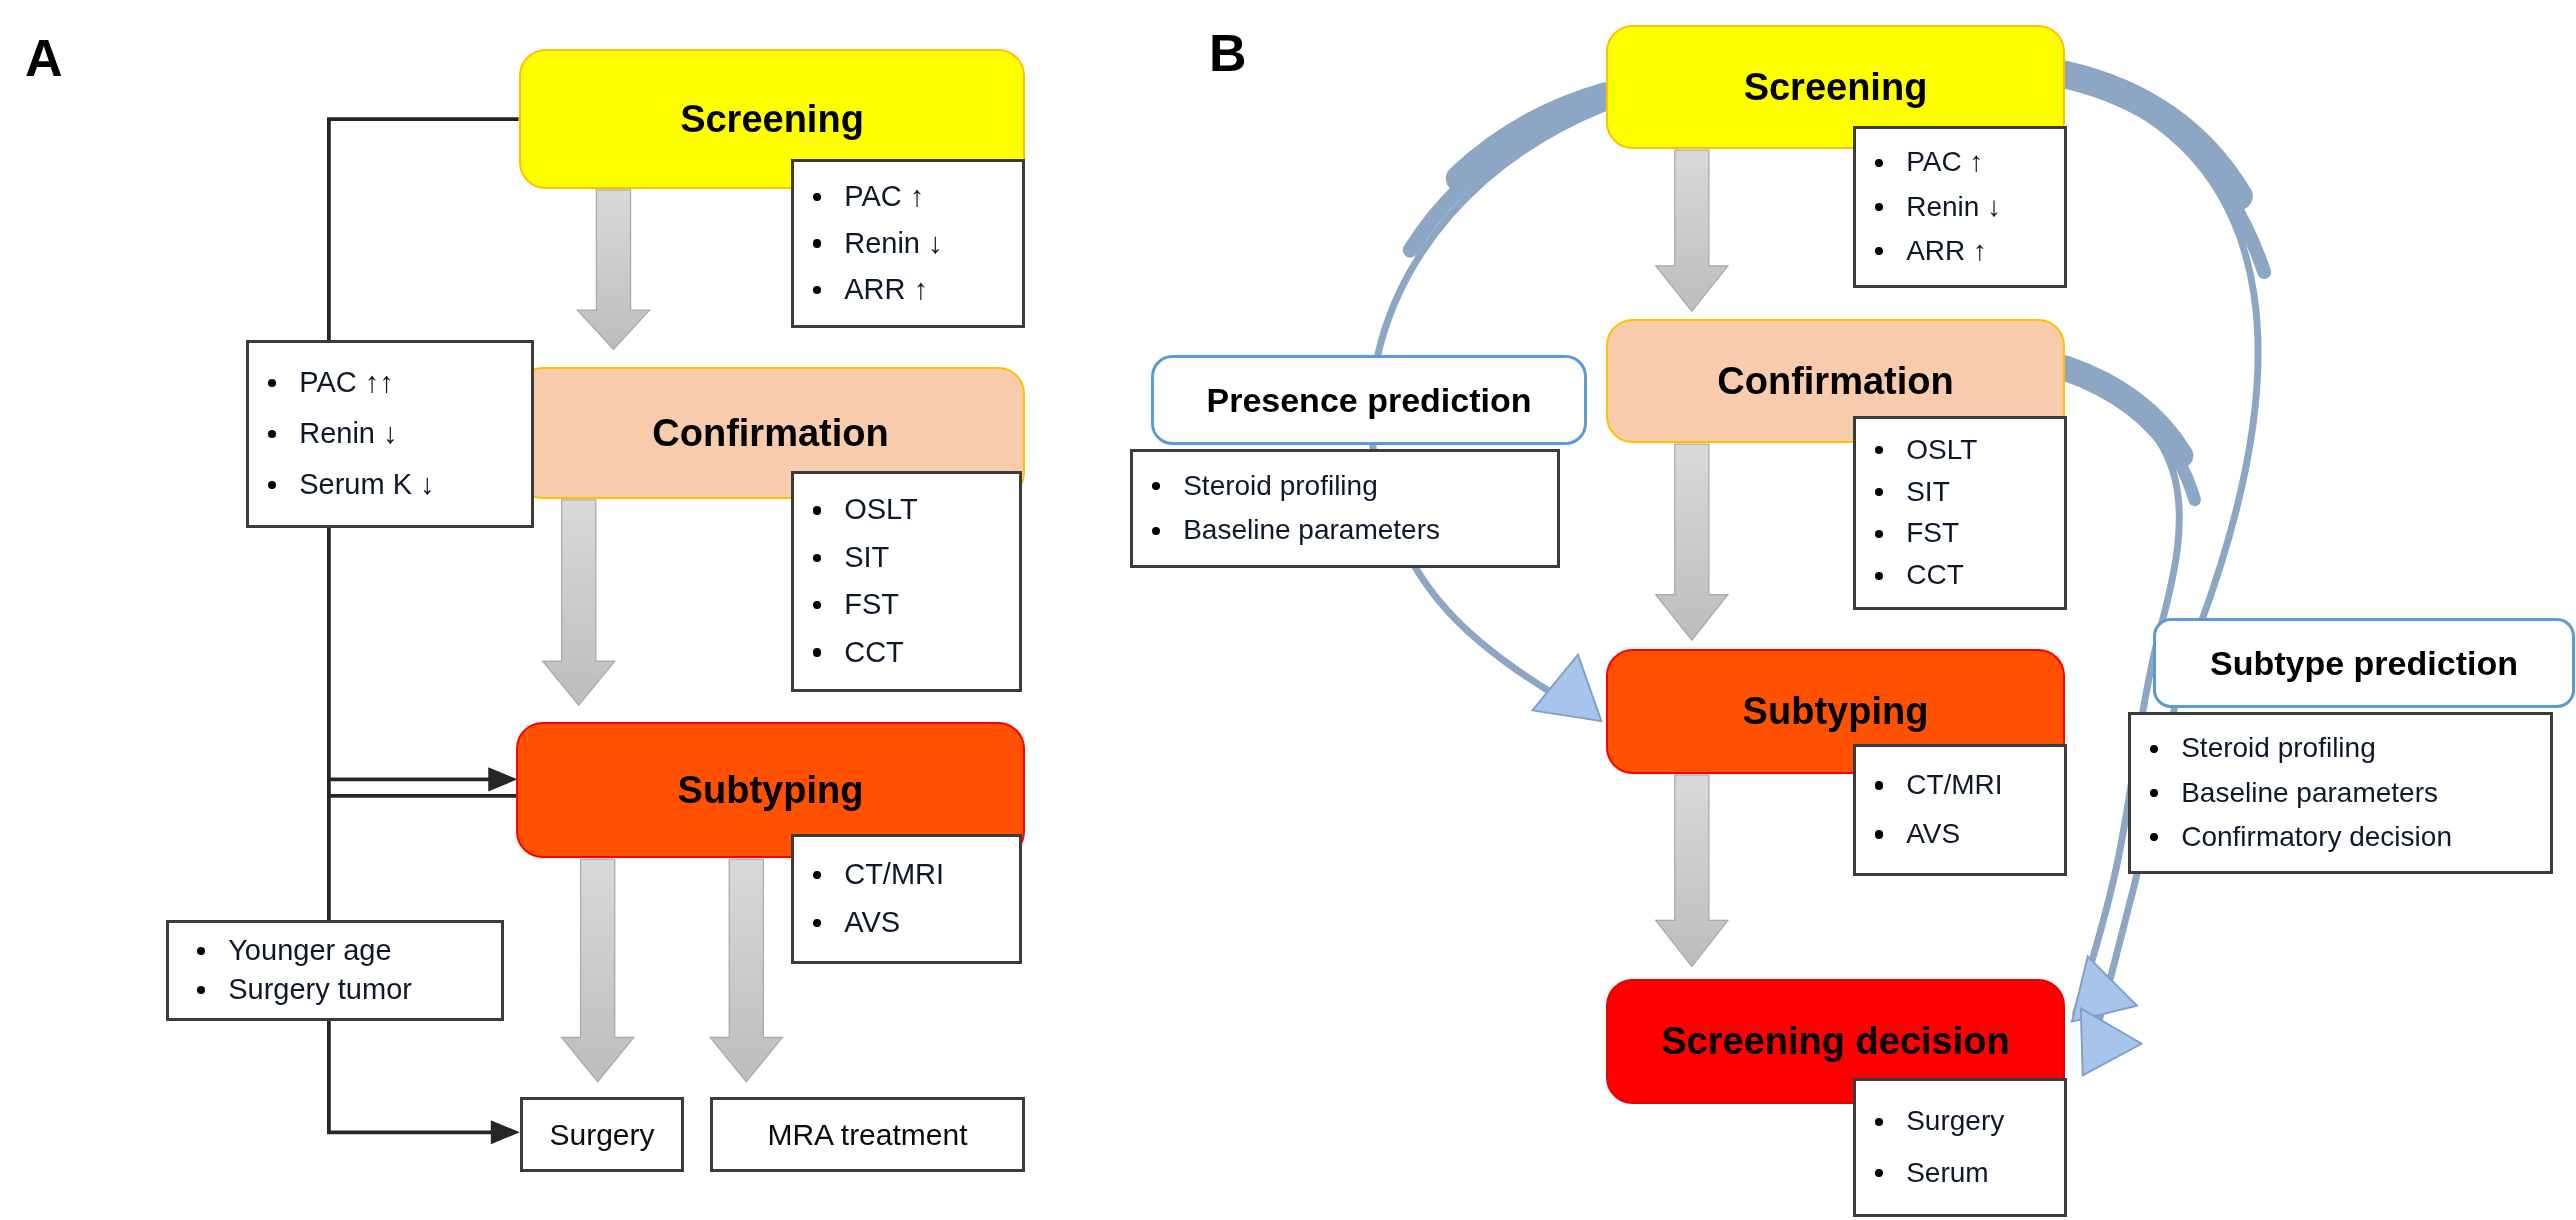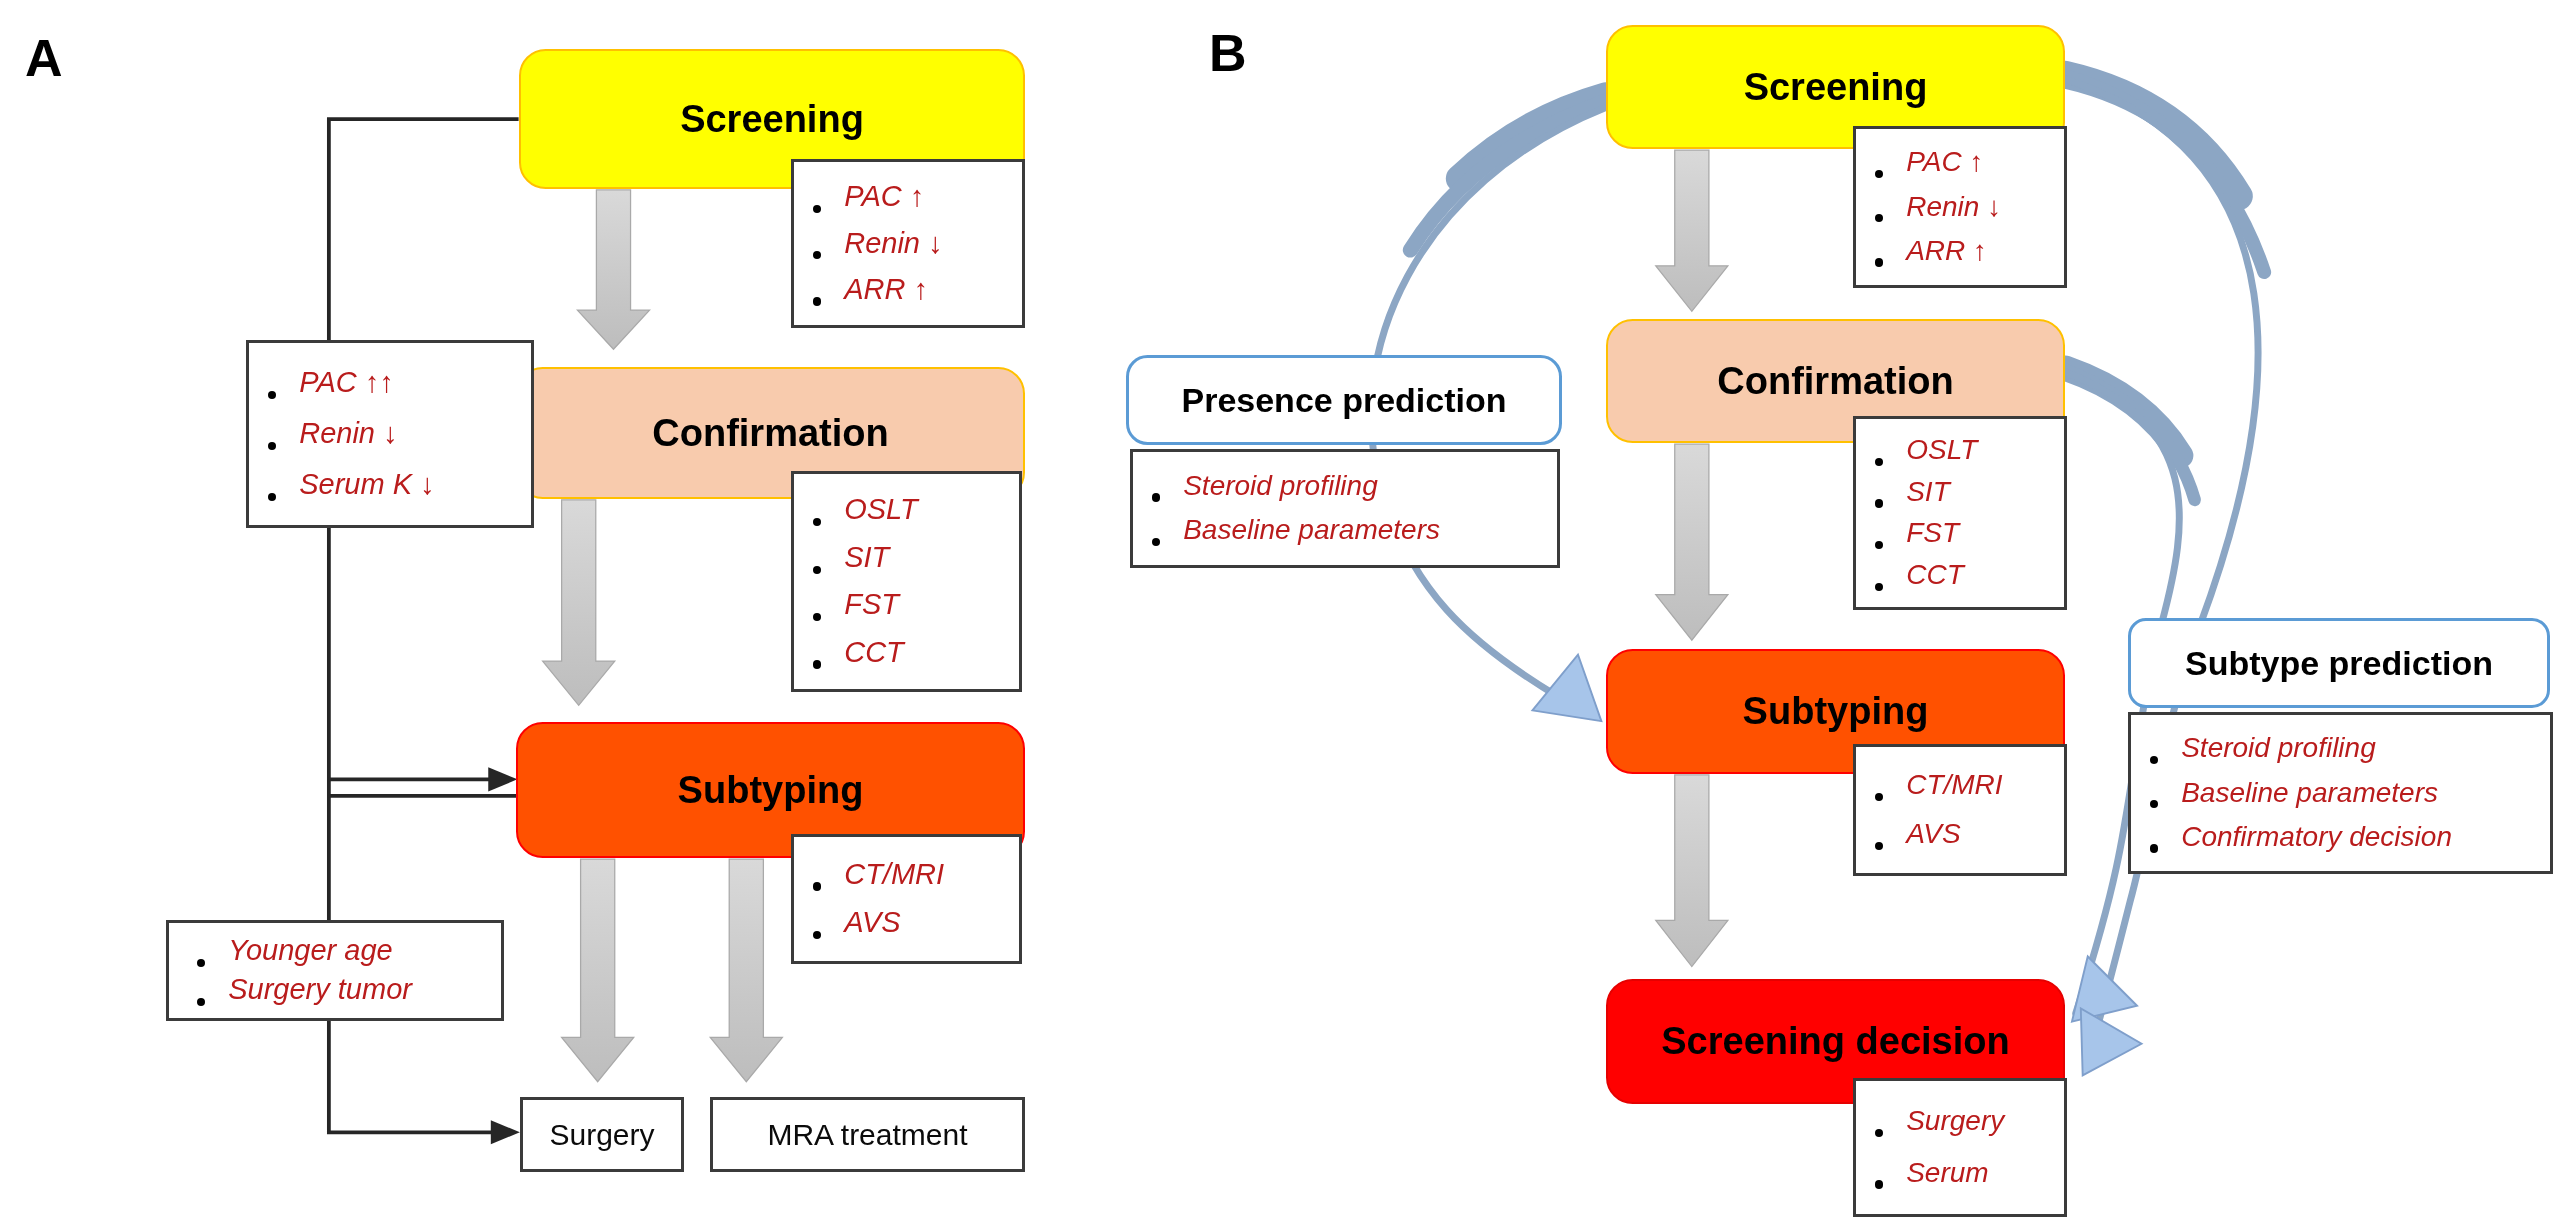--- a/index.html
+++ b/index.html
@@ -13,28 +13,28 @@
           font-family:"Liberation Sans",sans-serif;overflow:hidden;}
   #wires{position:absolute;left:0;top:0;z-index:1;}
   .box{position:absolute;box-sizing:border-box;}
   .stage{z-index:2;border-radius:26.6px;display:flex;align-items:center;justify-content:center;
          font-weight:bold;font-size:38px;color:#000;letter-spacing:0px;}
   .note{z-index:3;background:#fff;border:3.2px solid var(--note-border);
         display:flex;flex-direction:column;justify-content:space-evenly;
         padding:5px 5px 5px 19px;}
   .note ul{list-style:none;margin:0;padding:0;display:flex;flex-direction:column;
            justify-content:space-evenly;height:100%;}
-  .note li{display:flex;align-items:flex-end;font-size:29px;color:#b91c1c;line-height:1.1;font-style:italic;}
+  .note li{display:flex;align-items:center;font-size:29px;color:#0f172a;line-height:1.1;}
   .note .dot{width:8.2px;height:8.2px;border-radius:50%;background:#000;margin-right:23px;flex-shrink:0;}
   .note.small li{font-size:28px;}
   .outcome{z-index:3;background:#fff;border:3.2px solid var(--note-border);
            display:flex;align-items:center;justify-content:center;font-size:30px;color:#0b0b0b;}
   .pred-title{z-index:4;background:#fff;border:3.8px solid var(--blue-border);border-radius:21.5px;
               display:flex;align-items:center;justify-content:center;
-              font-weight:bold;font-size:34px;color:#000;}
+              font-weight:bold;font-size:34px;color:#000;margin-left:25px;}
   .panel-label{position:absolute;z-index:5;font-weight:bold;font-size:52px;color:#000;}
 
   #label-a{left:25px;top:28px;}
   #label-b{left:1209px;top:23px;}
 
   
   #a-screening{left:519px;top:49px;width:506px;height:140px;background:var(--yellow);border:2.5px solid var(--yellow-border);}
   #a-screening-note{left:791px;top:159px;width:234px;height:169px;}
   #a-criteria{left:215px;top:340px;width:288px;height:188px;margin-left:31px;}
   #a-confirmation{left:516px;top:367px;width:509px;height:132px;background:var(--peach);border:2.5px solid var(--yellow-border);}

